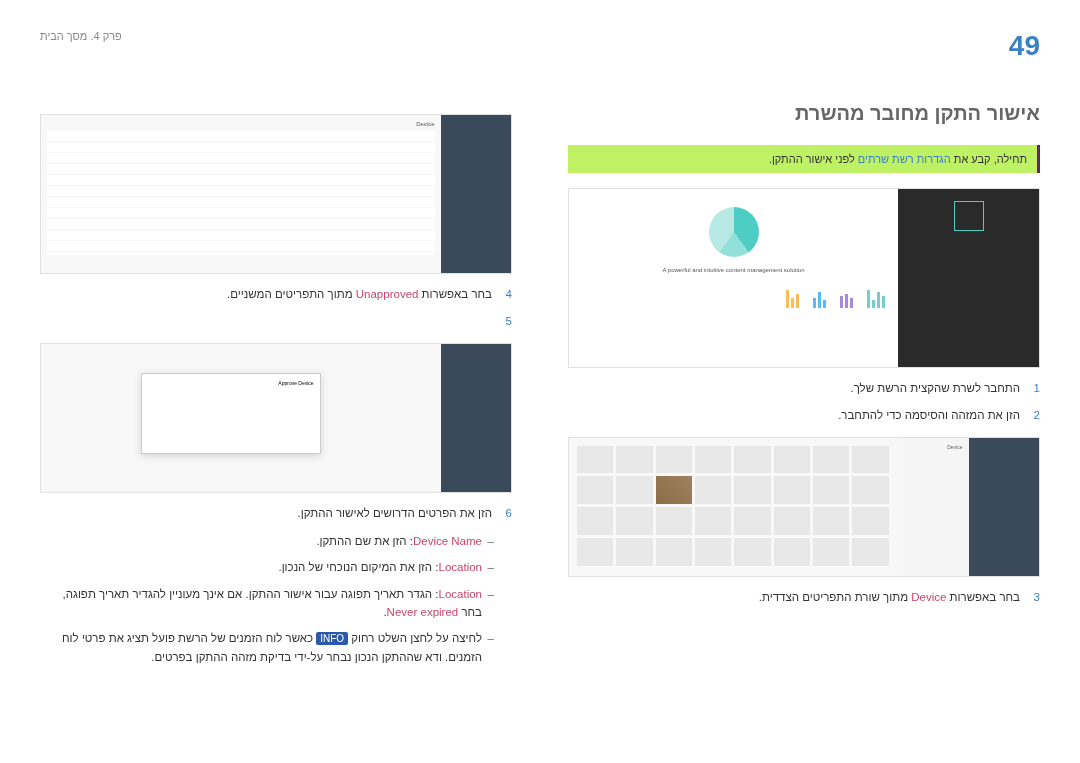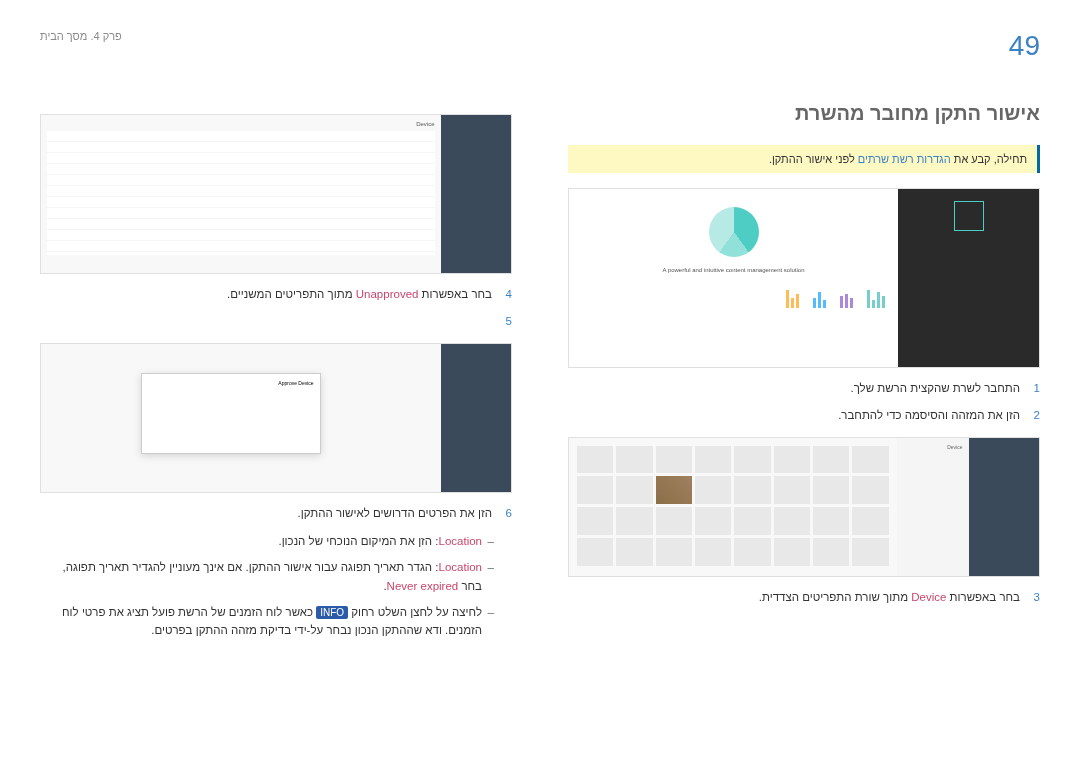--- a/index.html
+++ b/index.html
@@ -14,21 +14,21 @@
 }
 .header {
   display: flex;
   justify-content: space-between;
   align-items: flex-start;
   margin-bottom: 40px;
 }
 .page-num {
   color: #3b82c4;
   font-size: 28px;
-  font-weight: 400;
+  font-weight: 700;
 }
 .chapter {
   color: #8a8a8a;
   font-size: 11px;
 }
 .content {
   display: flex;
   gap: 56px;
 }
 .right-col {
@@ -38,22 +38,22 @@
 .left-col {
   flex: 1;
   width: 500px;
 }
 .section-title {
   color: #666;
   font-size: 20px;
   margin-bottom: 20px;
 }
 .tip {
-  border-right: 3px solid #0369a1;
-  background: #fef9c3;
+  border-right: 3px solid #701a75;
+  background: #bef264;
   padding: 8px 10px;
   font-size: 11px;
   color: #333;
   margin-bottom: 15px;
 }
 .tip .blue { color: #3b82c4; }
 .screenshot {
   width: 100%;
   border: 1px solid #e0e0e0;
   margin: 12px 0;
@@ -237,20 +237,23 @@
 
     <ol class="step-list">
       <li class="step">
         <span class="num">6</span>
         <span>הזן את הפרטים הדרושים לאישור ההתקן.</span>
       </li>
     </ol>
 
     <ul class="sub-list">
       <li class="sub-item">
+        <span class="term">Device Name</span><span>: הזן את שם ההתקן.</span>
+      </li>
+      <li class="sub-item">
         <span class="term">Location</span><span>: הזן את המיקום הנוכחי של הנכון.</span>
       </li>
       <li class="sub-item">
         <span class="term">Location</span><span>: הגדר תאריך תפוגה עבור אישור ההתקן. אם אינך מעוניין להגדיר תאריך תפוגה, בחר </span><span class="term">Never expired</span><span>.</span>
       </li>
       <li class="sub-item">
         <span>לחיצה על לחצן השלט רחוק </span><span class="info-badge">INFO</span><span> כאשר לוח הזמנים של הרשת פועל תציג את פרטי לוח הזמנים. ודא שההתקן הנכון נבחר על-ידי בדיקת מזהה ההתקן בפרטים.</span>
       </li>
     </ul>
   </div>

